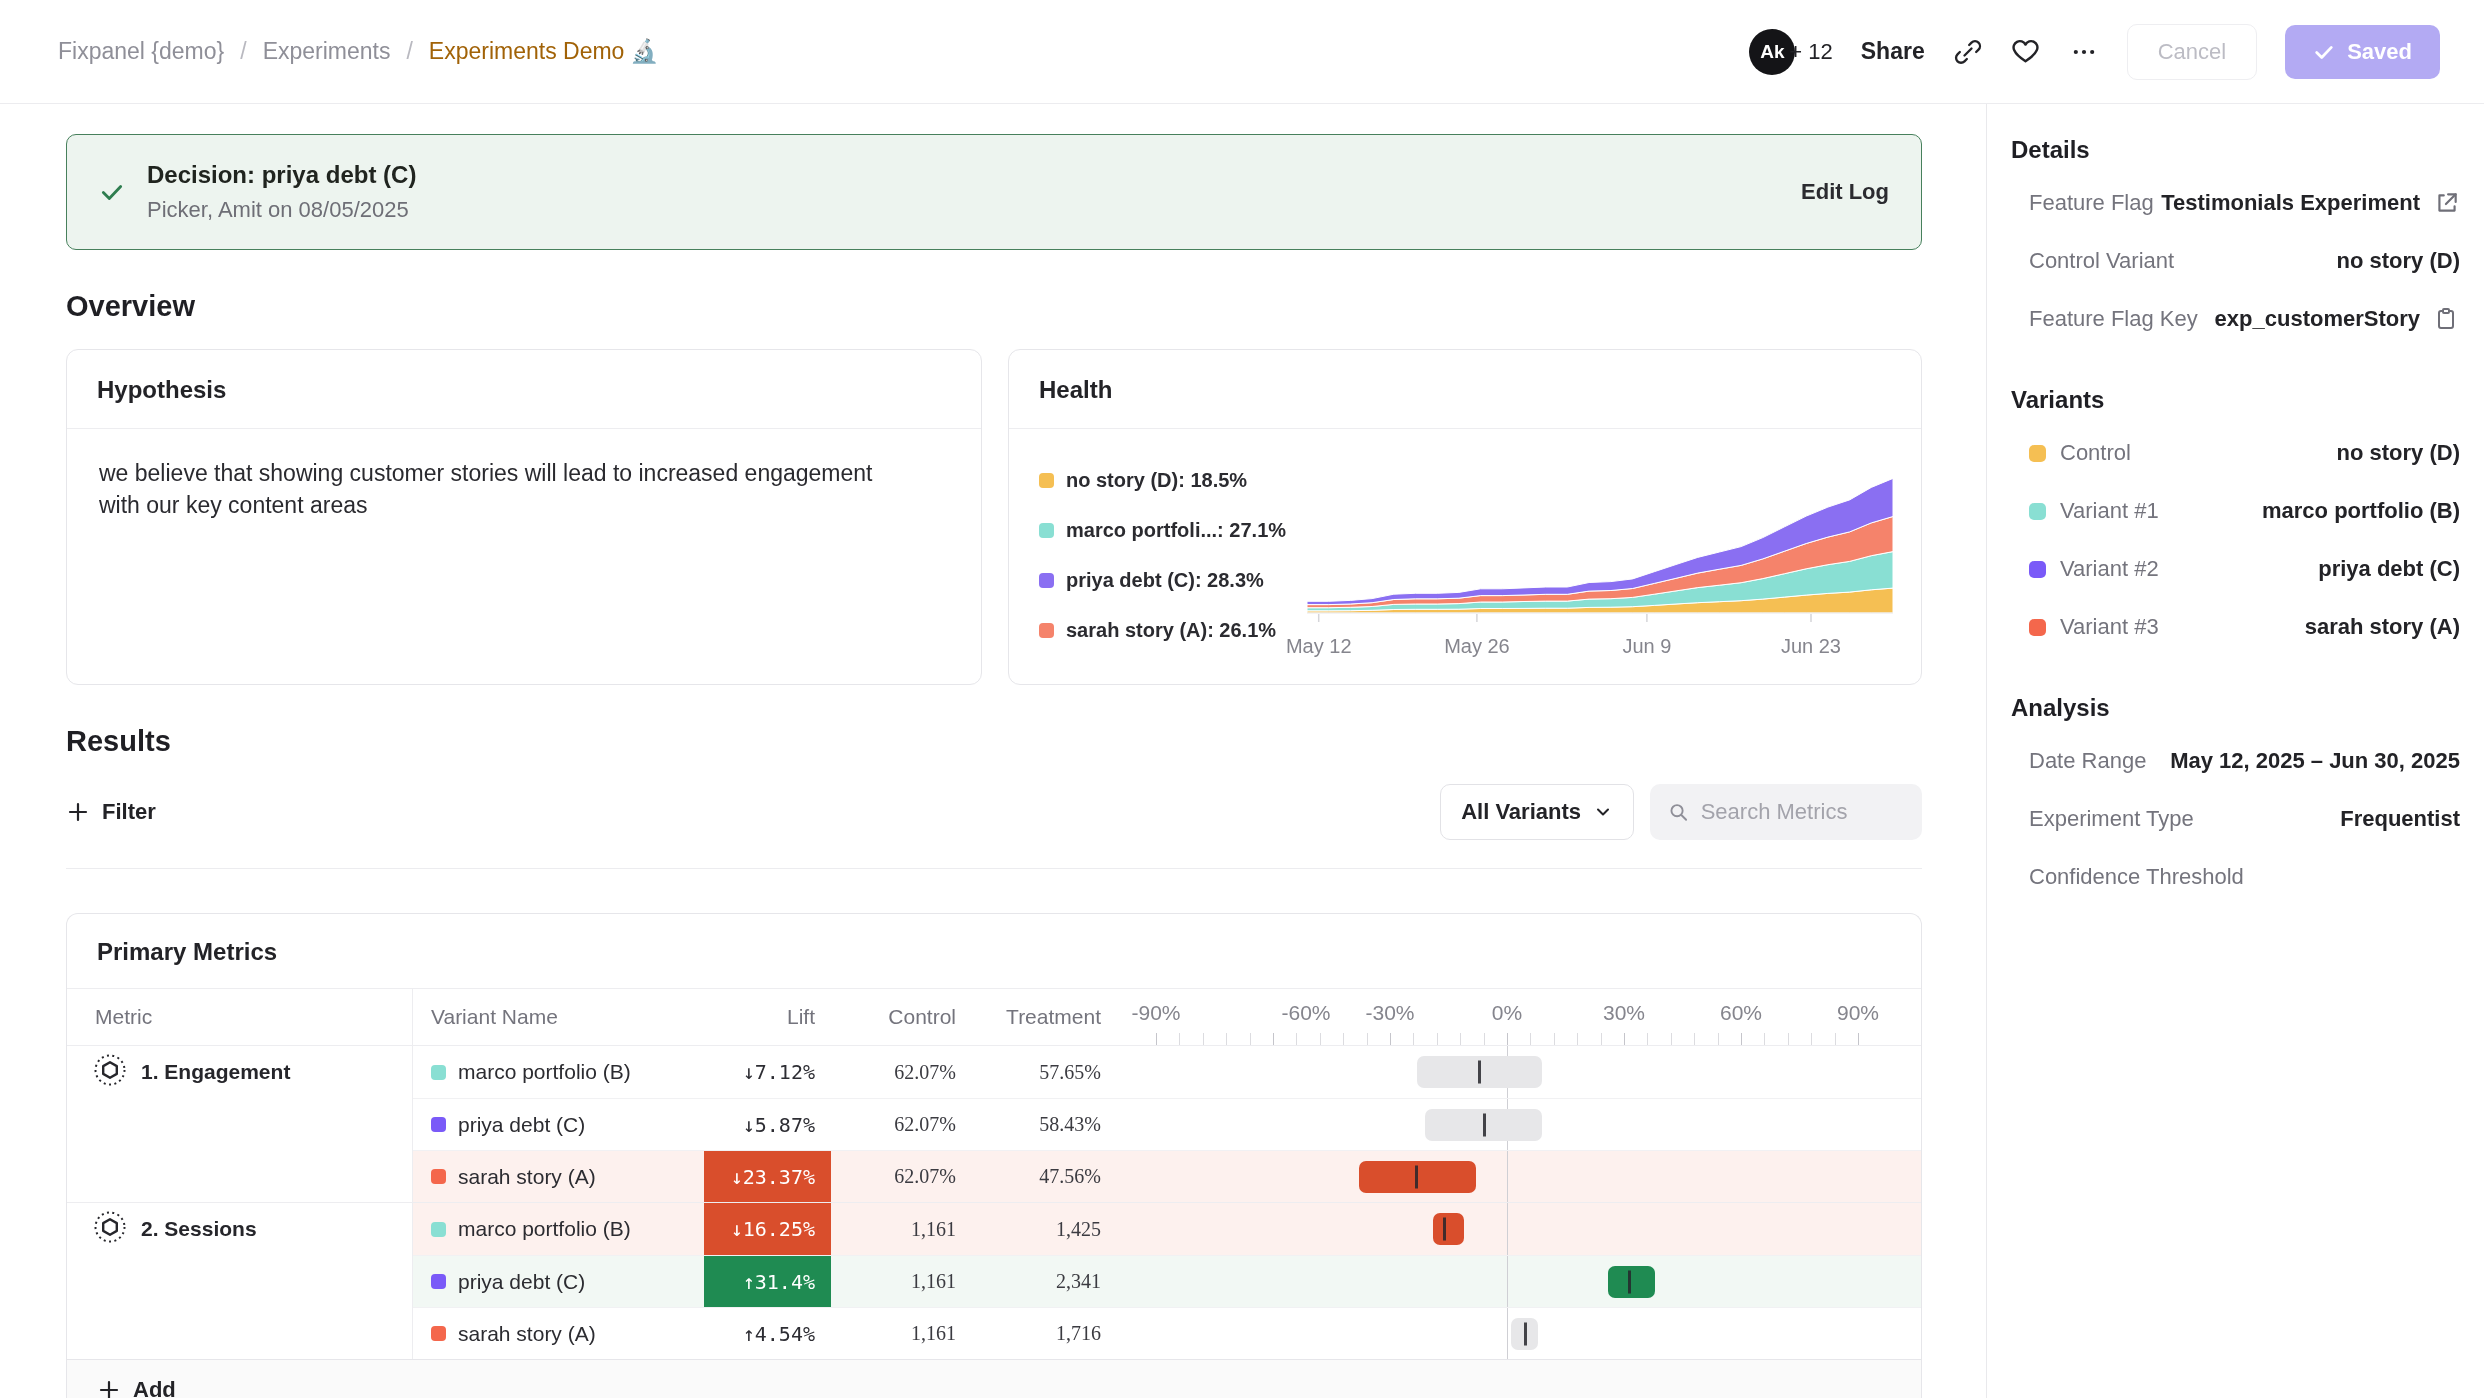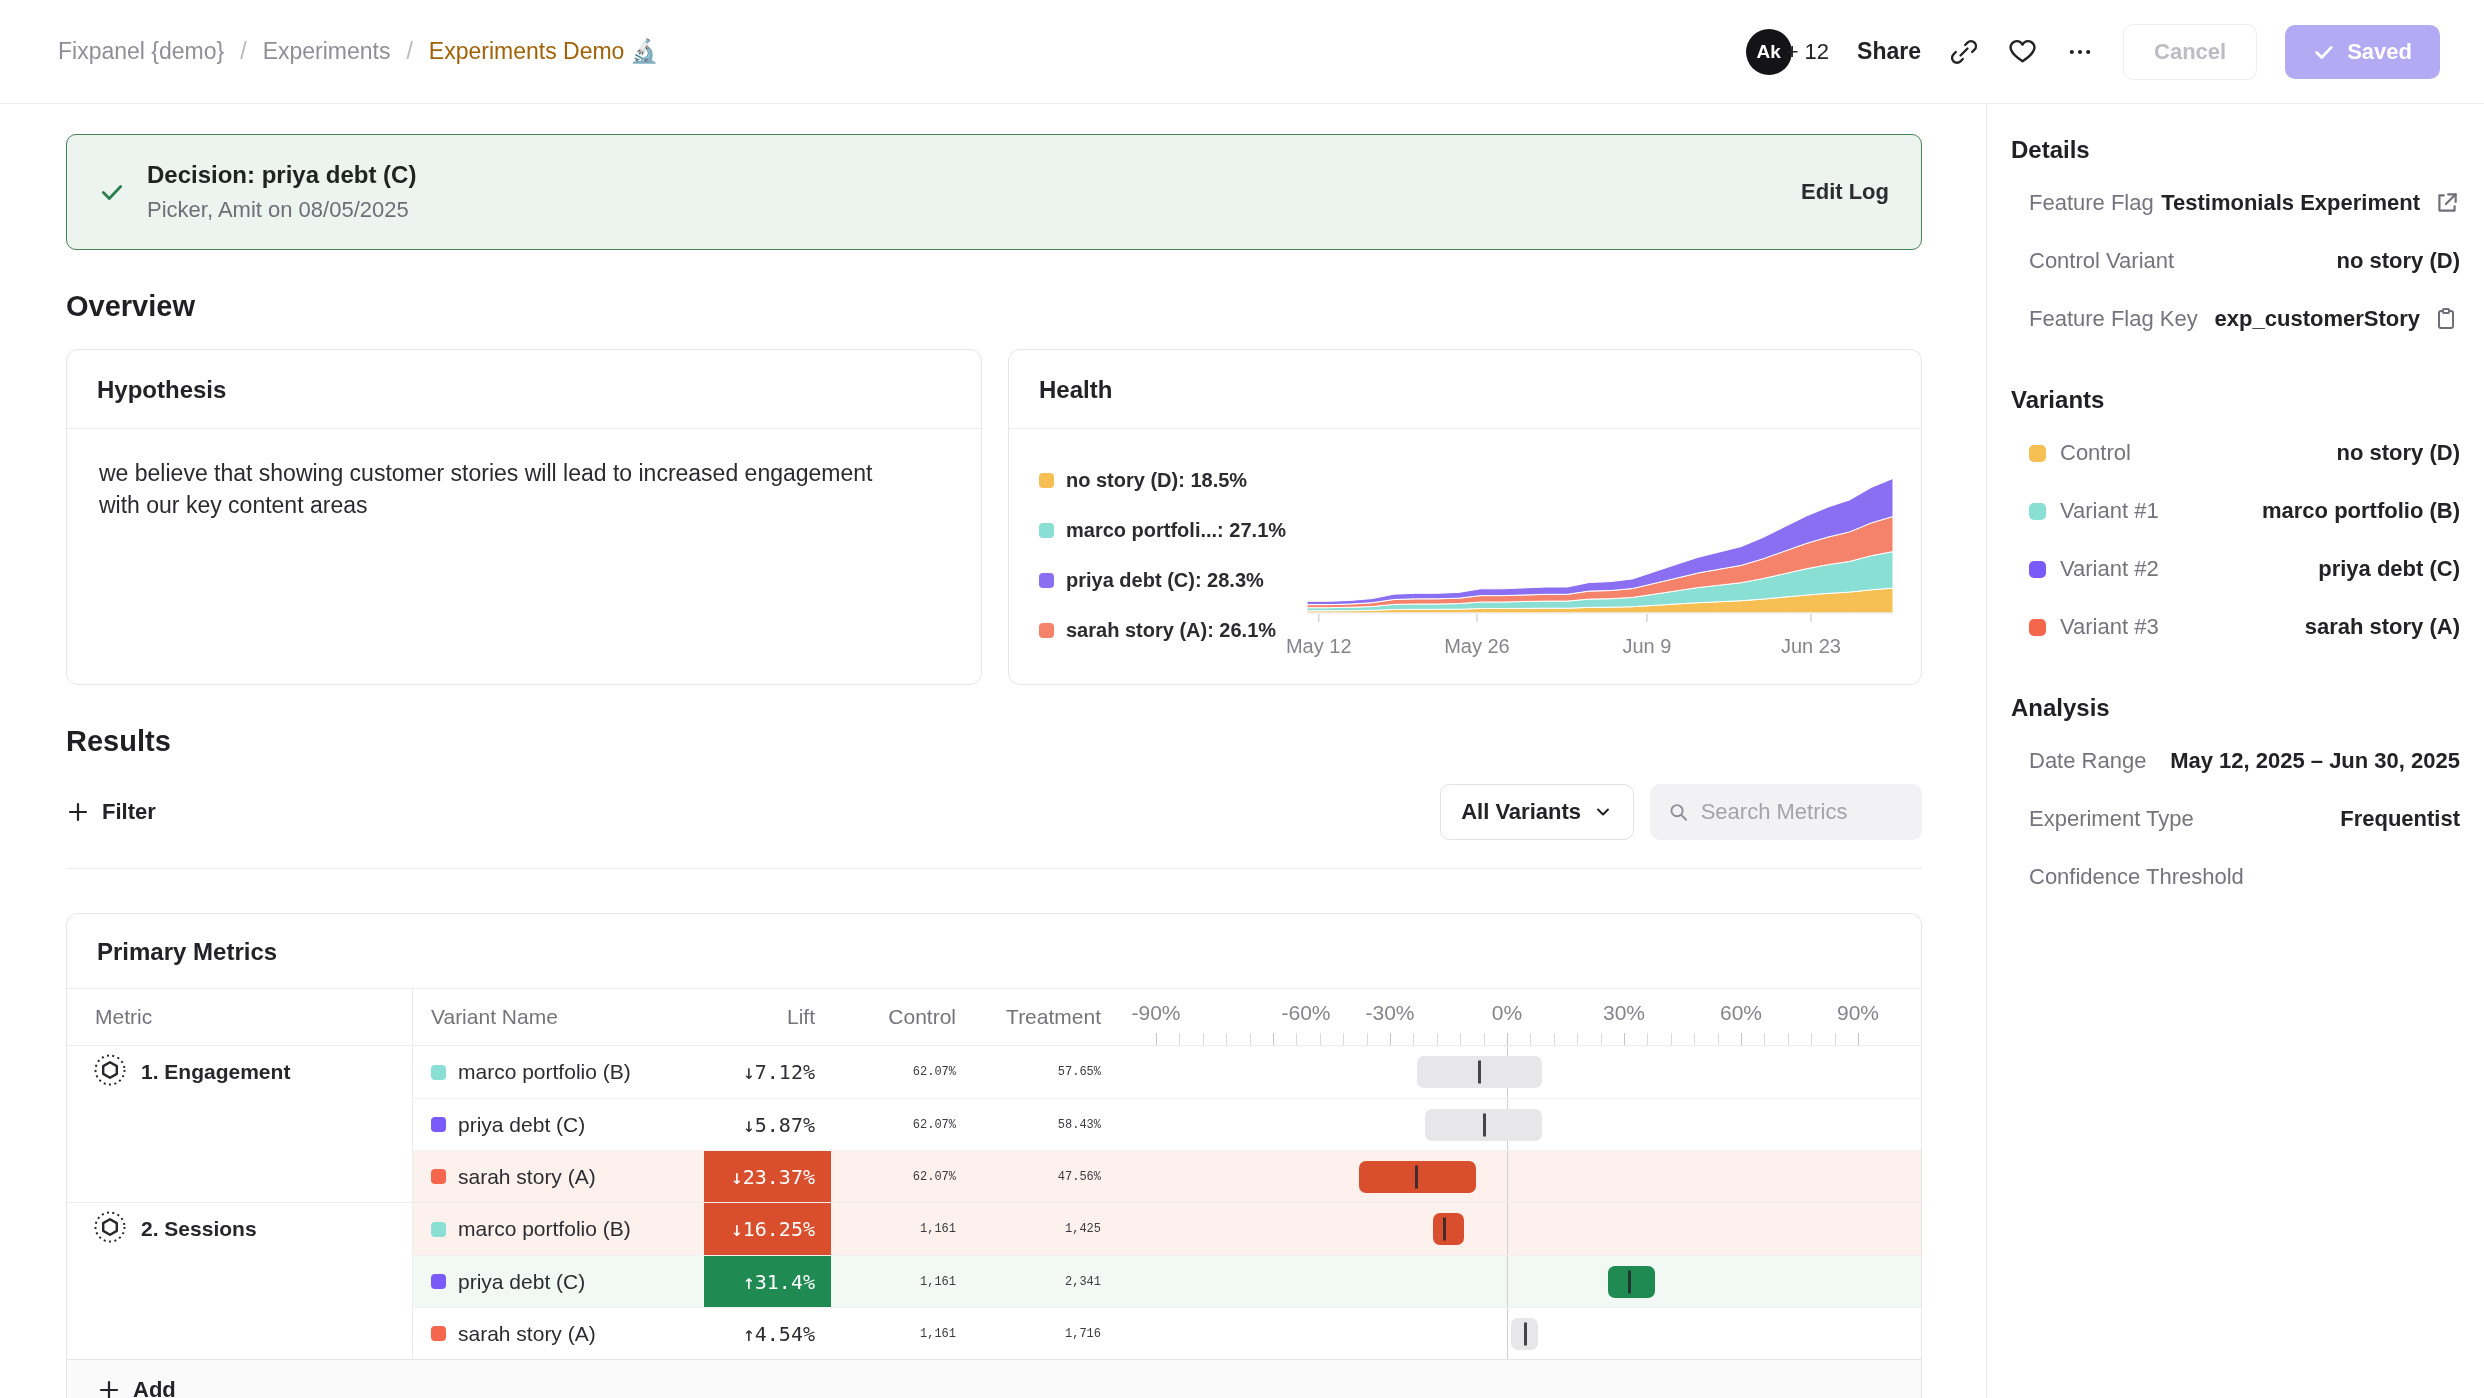--- a/index.html
+++ b/index.html
@@ -11,21 +11,21 @@
     border-bottom:1px solid #ececef; background:#fff; }
   .crumb { font-size:23px; color:#8f8f98; cursor:pointer; }
   .crumb-sep { font-size:23px; color:#b9b9c0; margin:0 16px; }
   .crumb-current { font-size:23px; color:#a16207; font-weight:500; }
   .topbar-right { margin-left:auto; display:flex; align-items:center; gap:28px; }
   .avatar { width:46px; height:46px; border-radius:50%; background:#141417; color:#fff;
     display:flex; align-items:center; justify-content:center; font-weight:700; font-size:19px; cursor:pointer;}
   .avatar-more { font-size:22px; color:#232327; margin-left:-16px; }
   .share-label { font-size:23px; font-weight:600; cursor:pointer; }
   .icon-btn { width:30px; height:30px; display:flex; align-items:center; justify-content:center; cursor:pointer; }
-  .btn-cancel { border:1px solid #eeeef1; background:#fff; color:#bcbcc4; font-size:22px; font-weight:700;
+  .btn-cancel { border:1px solid #eeeef1; background:#fff; color:#bcbcc4; font-size:22px; font-weight:400;
     border-radius:10px; padding:14px 30px; cursor:pointer; }
   .btn-saved { border:none; background:#b3aaf3; color:#fff; font-size:22px; font-weight:600;
     border-radius:10px; padding:14px 28px; display:flex; align-items:center; gap:12px; cursor:pointer; }
 
   
   .layout { display:flex; height:1310px; }
   .main { width:1986px; padding:30px 64px 0 66px; }
   .sidebar { flex:1; border-left:1px solid #e9e9ec; padding:32px 24px 0 22px; }
 
   
@@ -90,21 +90,21 @@
   .pm-row { display:flex; height:52px; align-items:stretch; cursor:pointer; }
   .pm-row + .pm-row { border-top:1px solid #f1f1f3; }
   .pm-row.neg { background:#fdf1ee; }
   .pm-row.pos { background:#f2f8f4; }
   .cell-variant { width:291px; display:flex; align-items:center; gap:12px; padding-left:18px; font-size:21px; color:#2c2c31; }
   .cell-lift { width:127px; display:flex; align-items:center; justify-content:flex-end; padding-right:16px;
     font-family:"DejaVu Sans Mono", monospace; font-size:20px; color:#2d2d33; }
   .cell-lift.neg { background:#d94e2c; color:#fff; }
   .cell-lift.pos { background:#1f8b52; color:#fff; }
   .cell-num { display:flex; align-items:center; justify-content:flex-end; padding-right:16px;
-    font-family:Liberation Mono, monospace; font-size:12px; color:#3b3b41; }
+    font-family:Liberation Serif, serif; font-size:20px; color:#3b3b41; }
   .cell-control { width:141px; } .cell-treat { width:145px; }
   .cell-axis { flex:1; position:relative; }
   .zero-line { position:absolute; left:390px; top:0; bottom:0; width:1px; background:#cfcfd4; }
   .ci-bar { position:absolute; top:50%; transform:translateY(-50%); height:32px; border-radius:7px; }
   .ci-bar.gray { background:#e7e7e9; } .ci-bar.red { background:#d94e2c; } .ci-bar.green { background:#1f8b52; }
   .ci-marker { position:absolute; top:50%; transform:translateY(-50%); width:3px; height:23px; background:#26262b; opacity:.85; }
 
   .pm-footer { border-top:1px solid #e6e6ea; background:#fafafa; height:60px; display:flex;
     align-items:center; padding-left:30px; }
   .add-btn { display:flex; align-items:center; gap:12px; font-size:22px; font-weight:600; cursor:pointer; }

